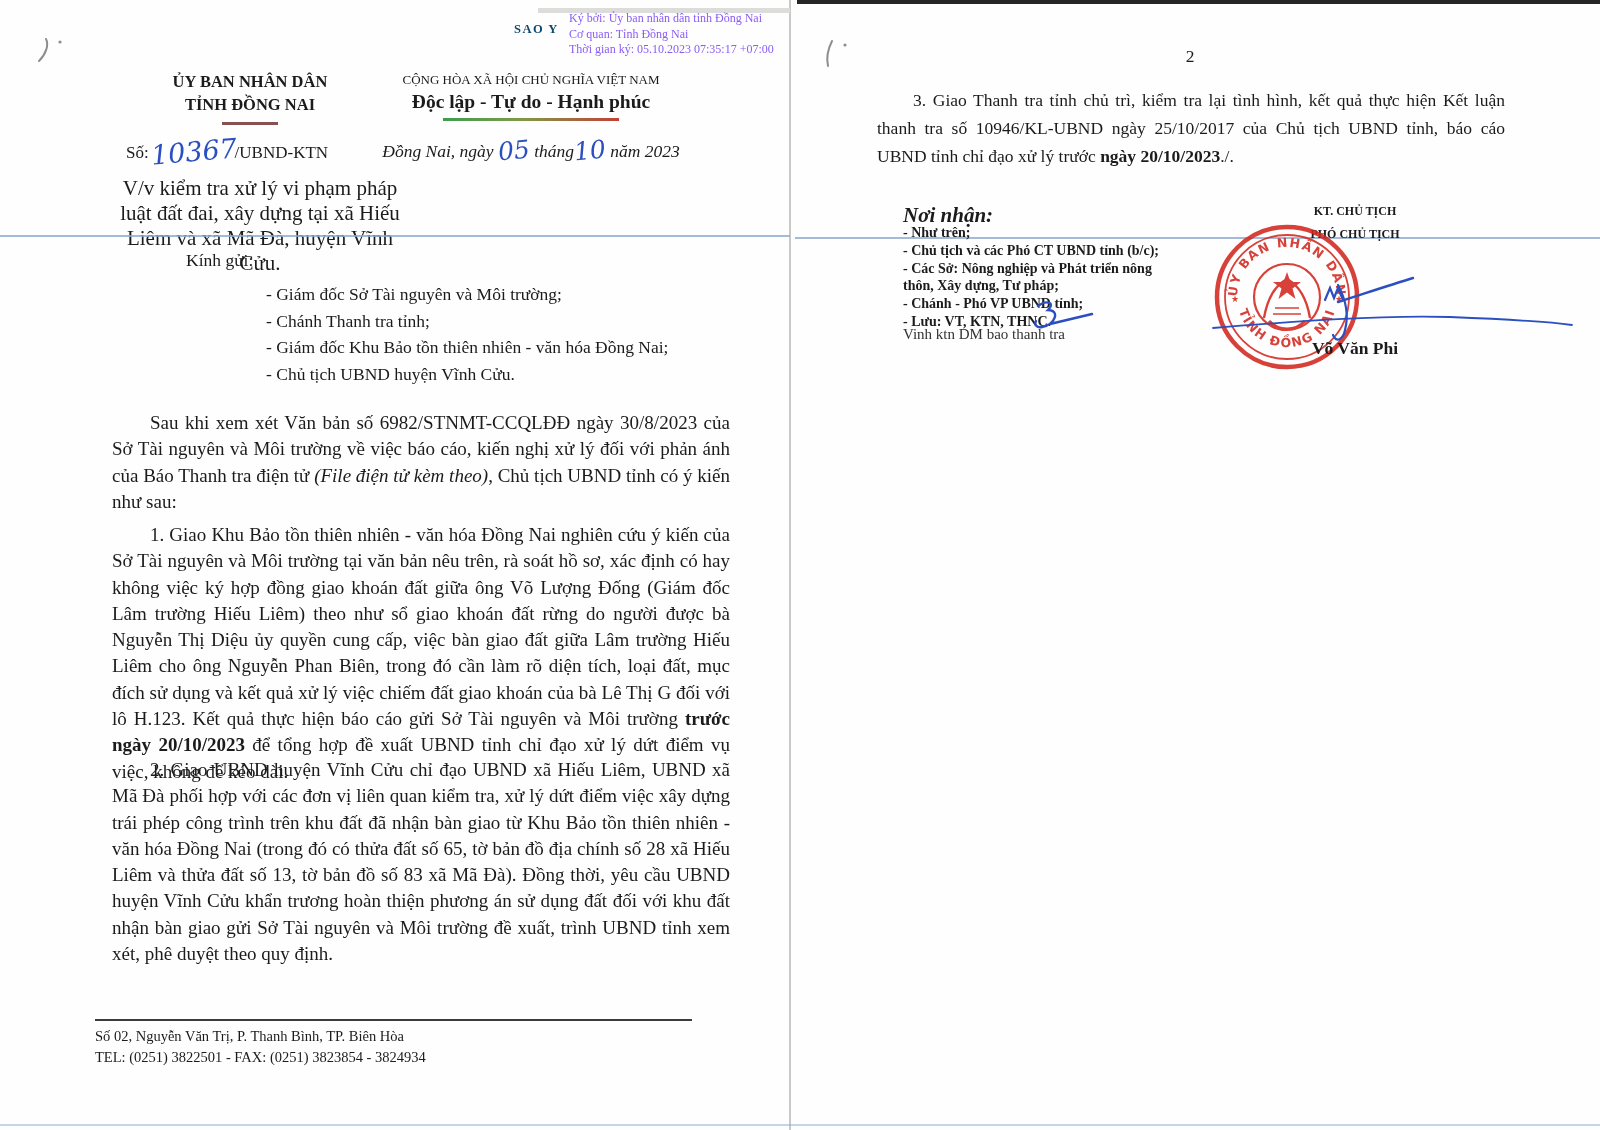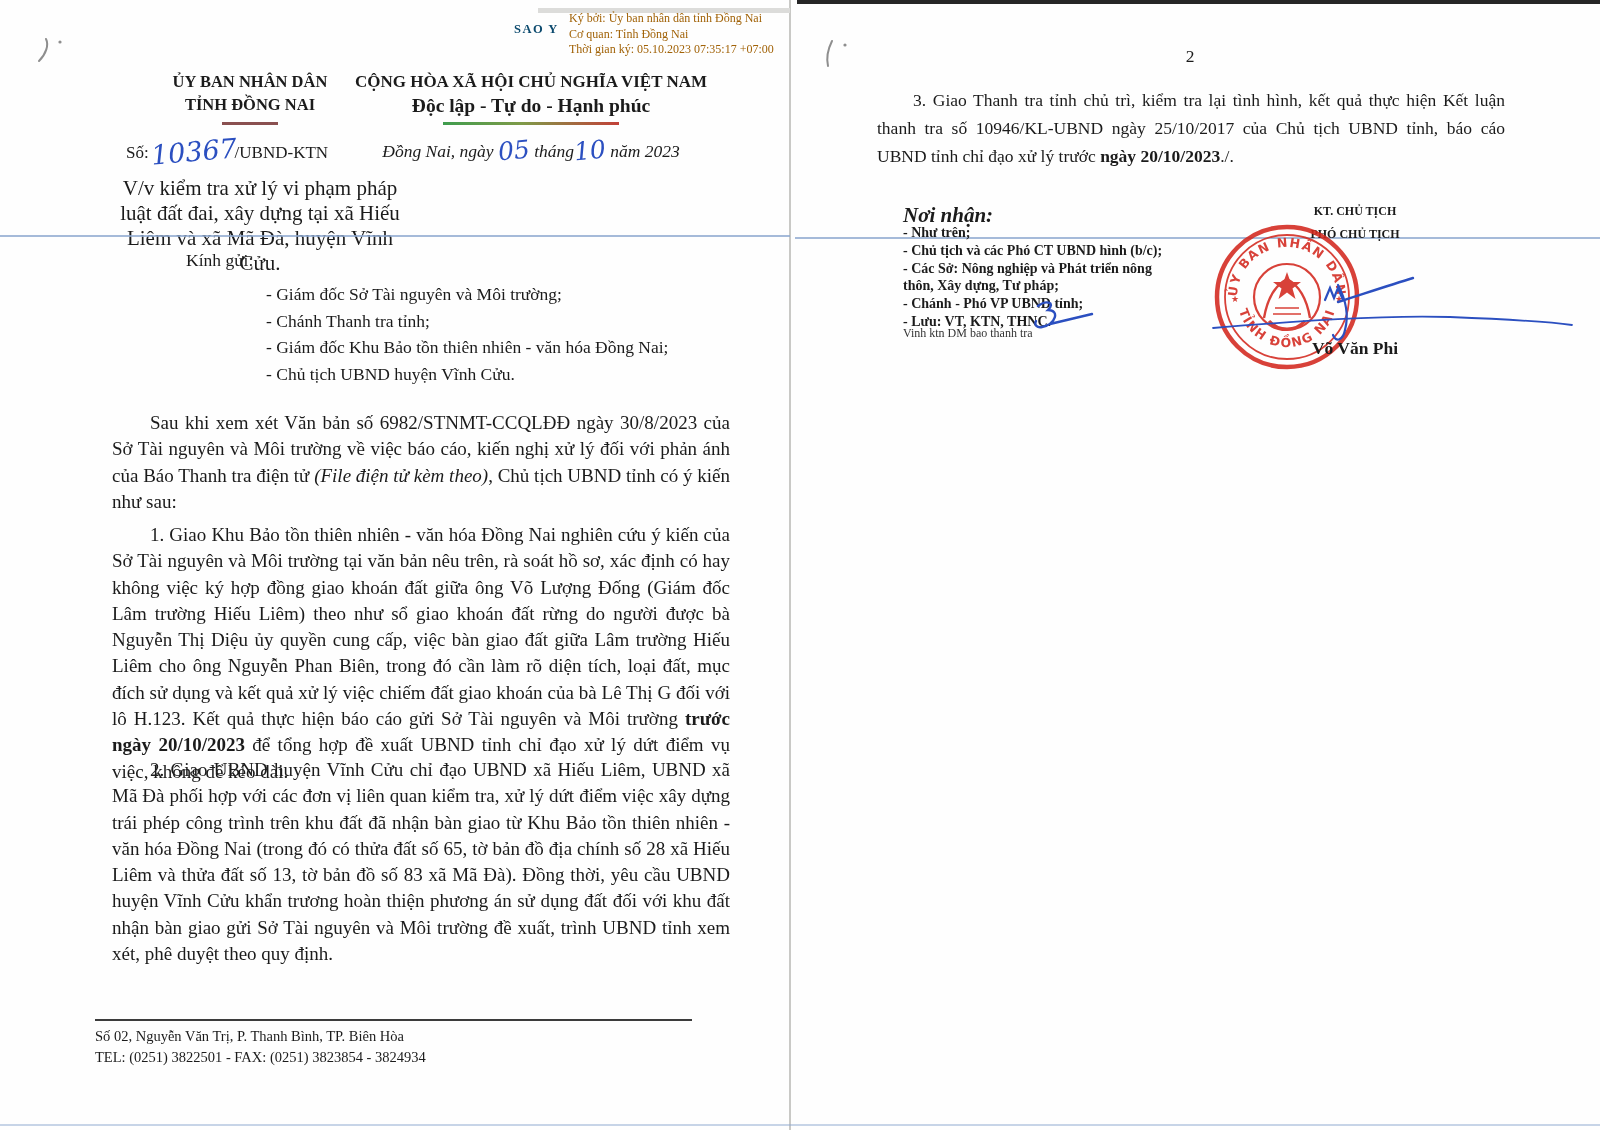--- a/index.html
+++ b/index.html
@@ -7,47 +7,47 @@
        font-family:"Liberation Serif",serif;color:#1b1b1b;}
   .stage{position:relative;width:1600px;height:1130px;background:#fefefe;}
   .abs{position:absolute;}
   
   .gutter{left:789px;top:0;width:2px;height:1130px;background:#c9c9c6;}
   .topbar-right{left:797px;top:0;width:803px;height:4px;background:#262626;}
   .gray-strip{left:538px;top:8px;width:252px;height:5px;background:#dcdcda;}
   .blue-line{height:2px;background:#8fa9cf;opacity:.8;z-index:1;}
   
   .saoy{left:514px;top:22px;font-size:12.5px;font-weight:bold;letter-spacing:1.5px;color:#0c4a6e;}
-  .stampinfo{left:569px;top:11px;width:215px;font-size:12px;line-height:15.5px;color:#a16207;}
+  .stampinfo{left:569px;top:11px;width:215px;font-size:12px;line-height:15.5px;color:#8b5cf6;}
   
   .org{left:105px;top:70px;width:290px;text-align:center;font-weight:bold;font-size:16.5px;line-height:23px;}
   .org-underline{left:222px;top:122px;width:56px;height:3px;background:#8a5050;}
   .docno{left:126px;top:133px;font-size:17px;white-space:nowrap;}
   .hand{color:#2b4fc0;font-family:"DejaVu Serif",serif;font-style:italic;}
   .hand-no{font-size:27px;display:inline-block;transform:rotate(-5deg);margin:0 -2px 0 2px;position:relative;top:3px;}
   .subject{left:112px;top:176px;width:296px;text-align:center;font-size:21px;line-height:25px;}
   .nat{left:345px;top:72px;width:372px;text-align:center;}
-  .nat-l1{font-weight:bold;font-size:17px;}
+  .nat-l1{font-weight:normal;font-size:13px;}
   .nat-l2{font-weight:bold;font-size:19.5px;margin-top:3px;}
   .nat-underline{width:176px;height:3px;margin:5px auto 0;
      background:linear-gradient(90deg,#3f9d4e 0%,#7f9a48 45%,#c24038 100%);}
   .dateline{left:345px;top:134px;width:372px;text-align:center;font-style:italic;font-size:17.5px;white-space:nowrap;}
   .hand-date{font-size:25px;display:inline-block;transform:rotate(-6deg);position:relative;top:2px;}
   .salutation{left:186px;top:250px;font-size:17.5px;}
   .recipients{left:266px;top:281px;font-size:17.5px;line-height:26.5px;}
   .para{left:112px;width:618px;text-align:justify;font-size:19px;line-height:26.3px;text-indent:38px;z-index:2;}
   .p-intro{top:410px;} .p-1{top:522px;} .p-2{top:757px;}
   .footer-rule{left:95px;top:1019px;width:597px;height:2px;background:#3c3c3c;}
   .footer-text{left:95px;top:1026px;font-size:14.5px;line-height:21px;}
   
   .pagenum{left:1140px;top:46px;width:100px;text-align:center;font-size:17.5px;}
   .p-3{left:877px;top:86px;width:628px;text-align:justify;font-size:17.5px;line-height:28px;text-indent:36px;z-index:2;}
   .nn-header{left:903px;top:203px;font-weight:bold;font-style:italic;font-size:21px;z-index:2;}
   .nn-list{left:903px;top:224px;width:262px;font-size:14px;line-height:17.8px;font-weight:bold;z-index:2;}
-  .nn-note{left:903px;top:326px;font-size:12px;color:#333;z-index:2;}
+  .nn-note{left:903px;top:326px;font-size:15px;color:#333;z-index:2;}
   .sig-titles{left:1245px;top:200px;width:220px;text-align:center;font-weight:bold;font-size:12px;line-height:23px;z-index:2;}
   .signer{left:1285px;top:338px;width:140px;text-align:center;font-weight:bold;font-size:17.5px;z-index:5;}
   .seal{left:1212px;top:222px;z-index:4;opacity:.88;}
   .sigsvg{left:1200px;top:255px;z-index:5;}
   .scribble{z-index:2;}
   svg{display:block;}
 </style>
 </head>
 <body>
 
@@ -114,21 +114,21 @@
     <div>TEL: (0251) 3822501 - FAX: (0251) 3823854 - 3824934</div>
   </div>
 
   <div class="abs pagenum">2</div>
 
   <div class="abs p-3"><span>3. Giao Thanh tra tỉnh chủ trì, kiểm tra lại tình hình, kết quả thực hiện Kết luận thanh tra số 10946/KL-UBND ngày 25/10/2017 của Chủ tịch UBND tỉnh, báo cáo UBND tỉnh chỉ đạo xử lý trước </span><b>ngày 20/10/2023</b><span>./.</span></div>
 
   <div class="abs nn-header">Nơi nhận:</div>
   <div class="abs nn-list">
     <div>- Như trên;</div>
-    <div>- Chủ tịch và các Phó CT UBND hình (b/c);</div>
+    <div>- Chủ tịch và các Phó CT UBND tỉnh (b/c);</div>
     <div>- Các Sở: Nông nghiệp và Phát triển nông thôn, Xây dựng, Tư pháp;</div>
     <div>- Chánh - Phó VP UBND tỉnh;</div>
     <div>- Lưu: VT, KTN, THNC.</div>
   </div>
   <div class="abs nn-note">Vinh ktn DM bao thanh tra</div>
 
   <svg class="abs" style="left:1030px;top:300px;z-index:3;" width="70" height="34" viewBox="0 0 70 34">
     <path d="M8,6 C16,0 26,2 18,10 C30,10 26,24 12,27 C7,28 4,25 6,21 M20,24 L62,14" stroke="#2b4fc0" stroke-width="2.4" fill="none" stroke-linecap="round"></path>
   </svg>
 

